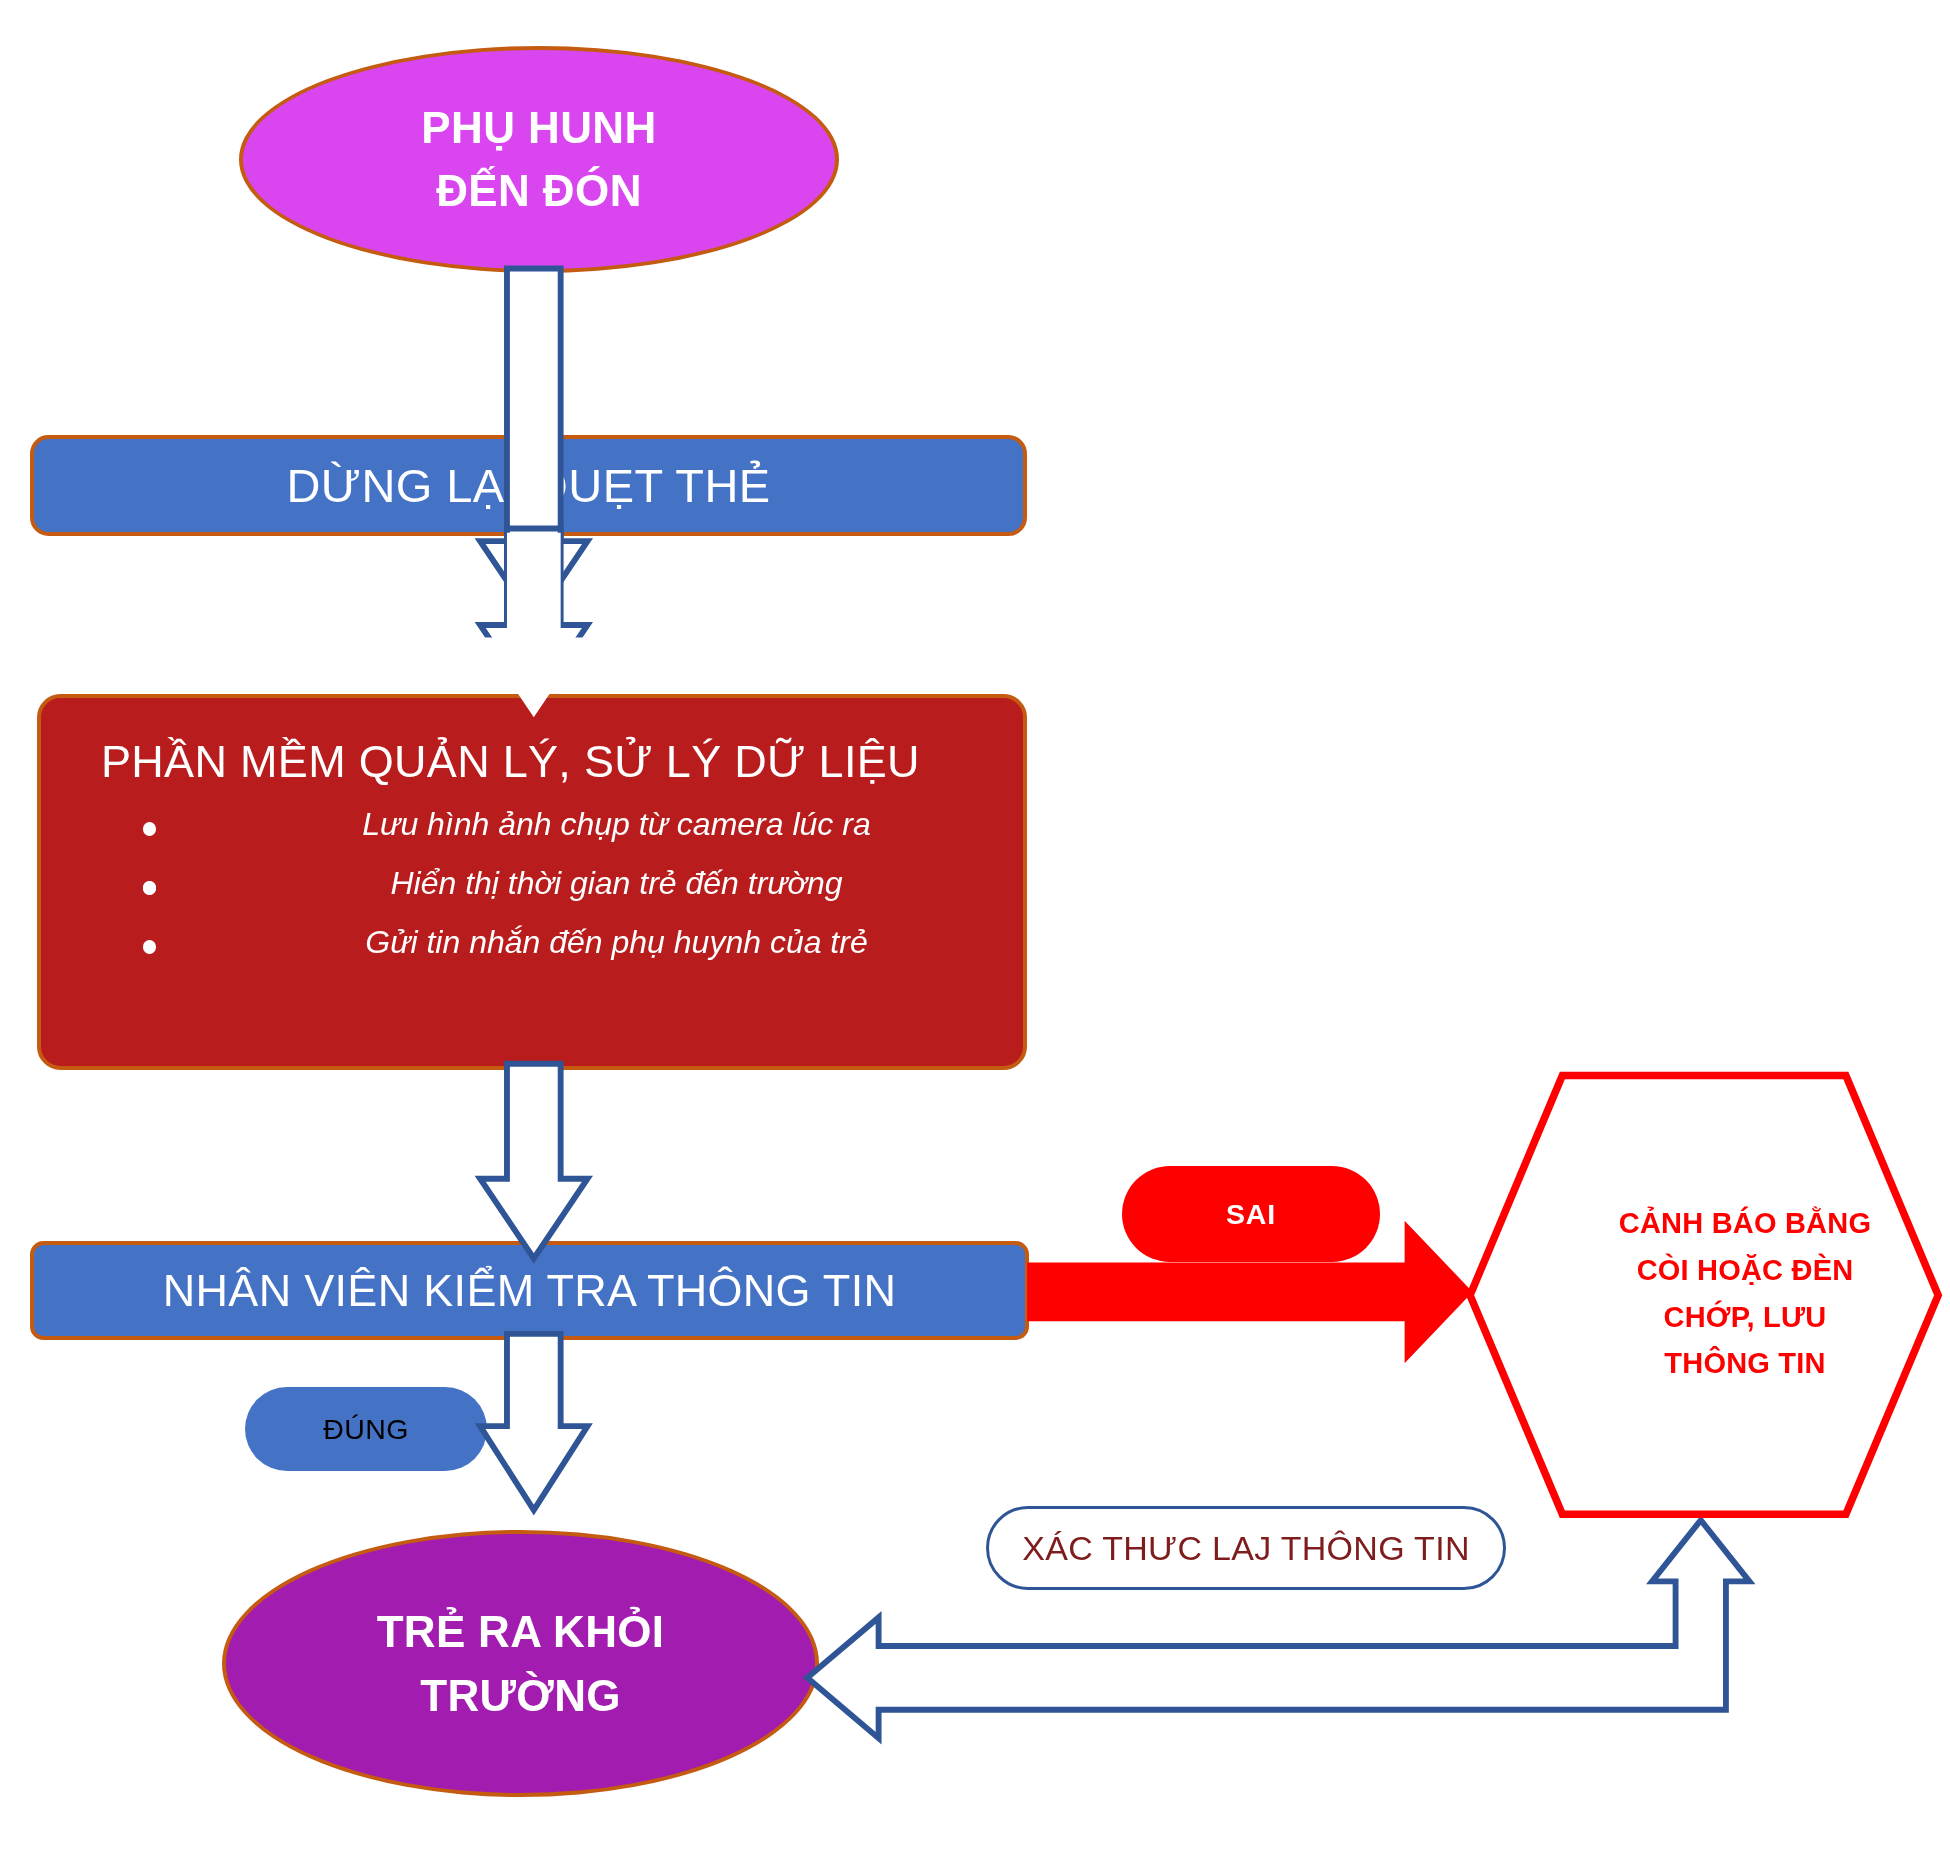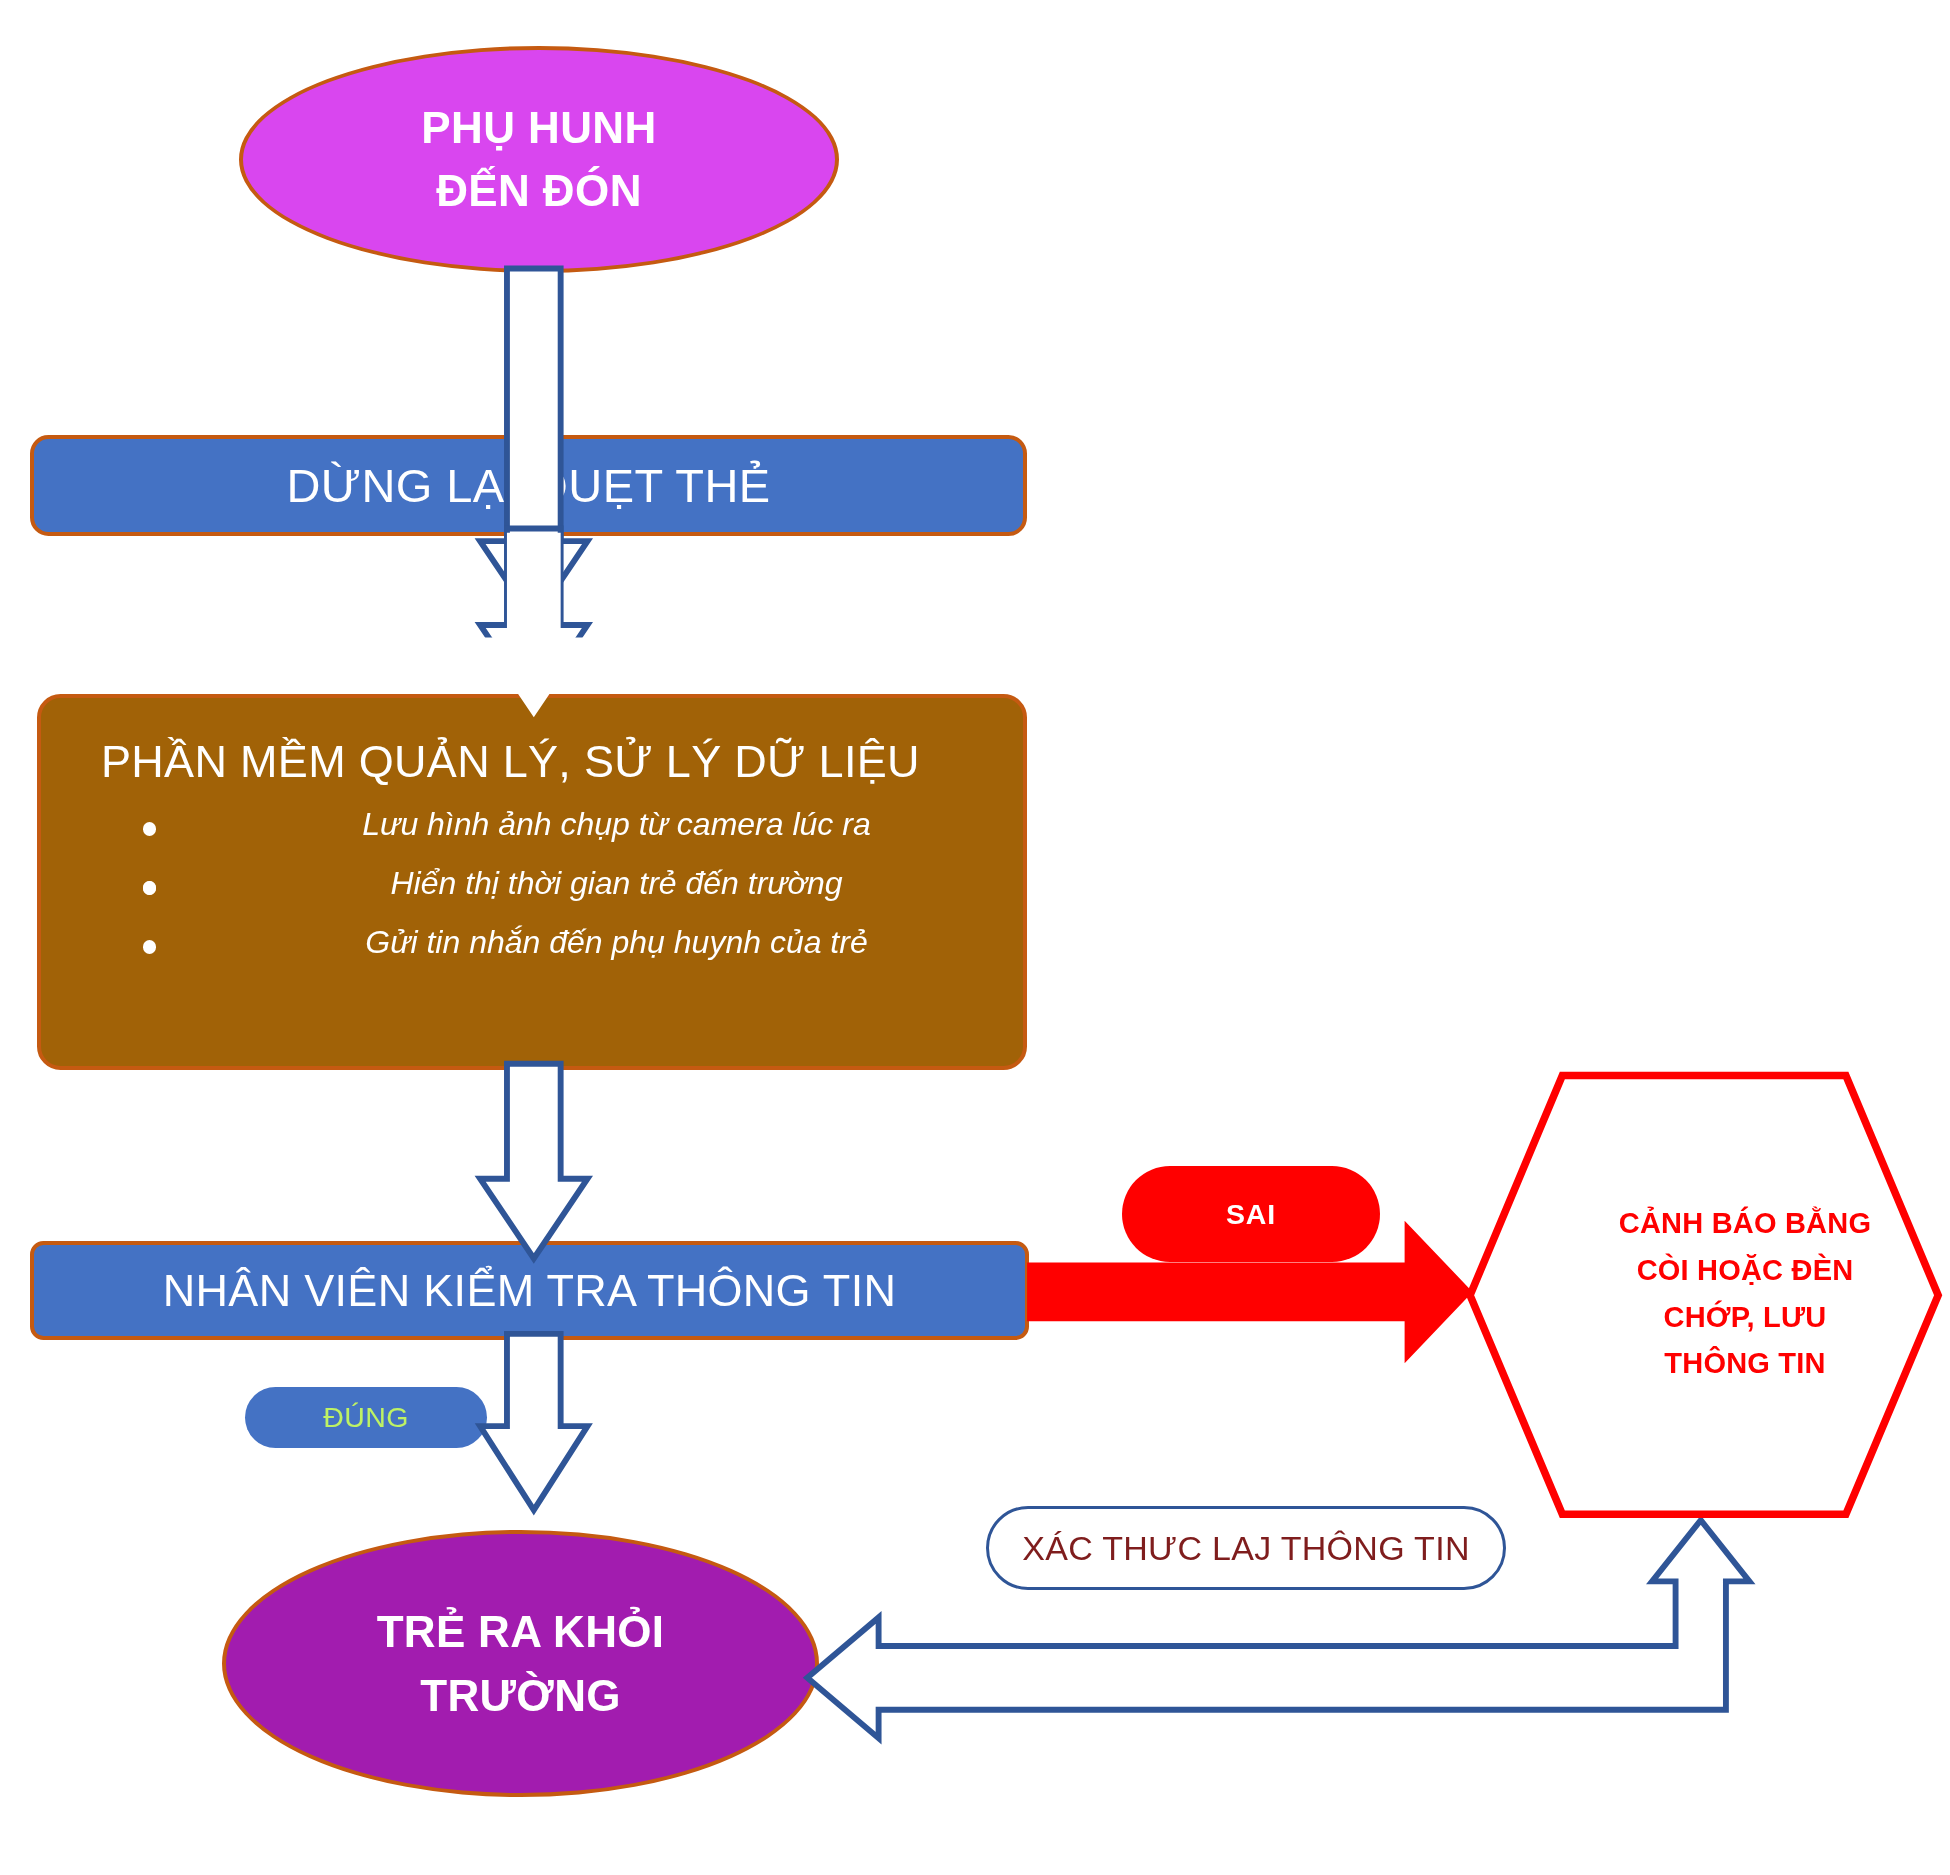--- a/index.html
+++ b/index.html
@@ -60,21 +60,21 @@
     letter-spacing: 0.4px;
   }
 
   
   #node-software {
     left: 37px;
     top: 694px;
     width: 990px;
     height: 376px;
     border-radius: 23.5px;
-    background: #a16207;
+    background: #b91c1c;
     border: 4.2px solid #c55a11;
     display: block;
     padding: 0;
   }
   #node-software .sw-title {
     font-size: 45px;
     font-weight: normal;
     color: #fff;
     text-align: left;
     padding: 38px 0 0 60px;
@@ -132,26 +132,26 @@
     font-weight: bold;
     color: #ffffff;
     letter-spacing: 0.8px;
   }
 
   
   #label-dung {
     left: 245px;
     top: 1387px;
     width: 242px;
-    height: 61px;
+    height: 84px;
     border-radius: 42px;
     background: #4472c4;
     font-size: 28.5px;
     font-weight: normal;
-    color: #bef264;
+    color: #000000;
     letter-spacing: 0.4px;
   }
 
   
   #node-alert {
     left: 1552px;
     top: 1067px;
     width: 386px;
     height: 453px;
     color: #ff0000;

